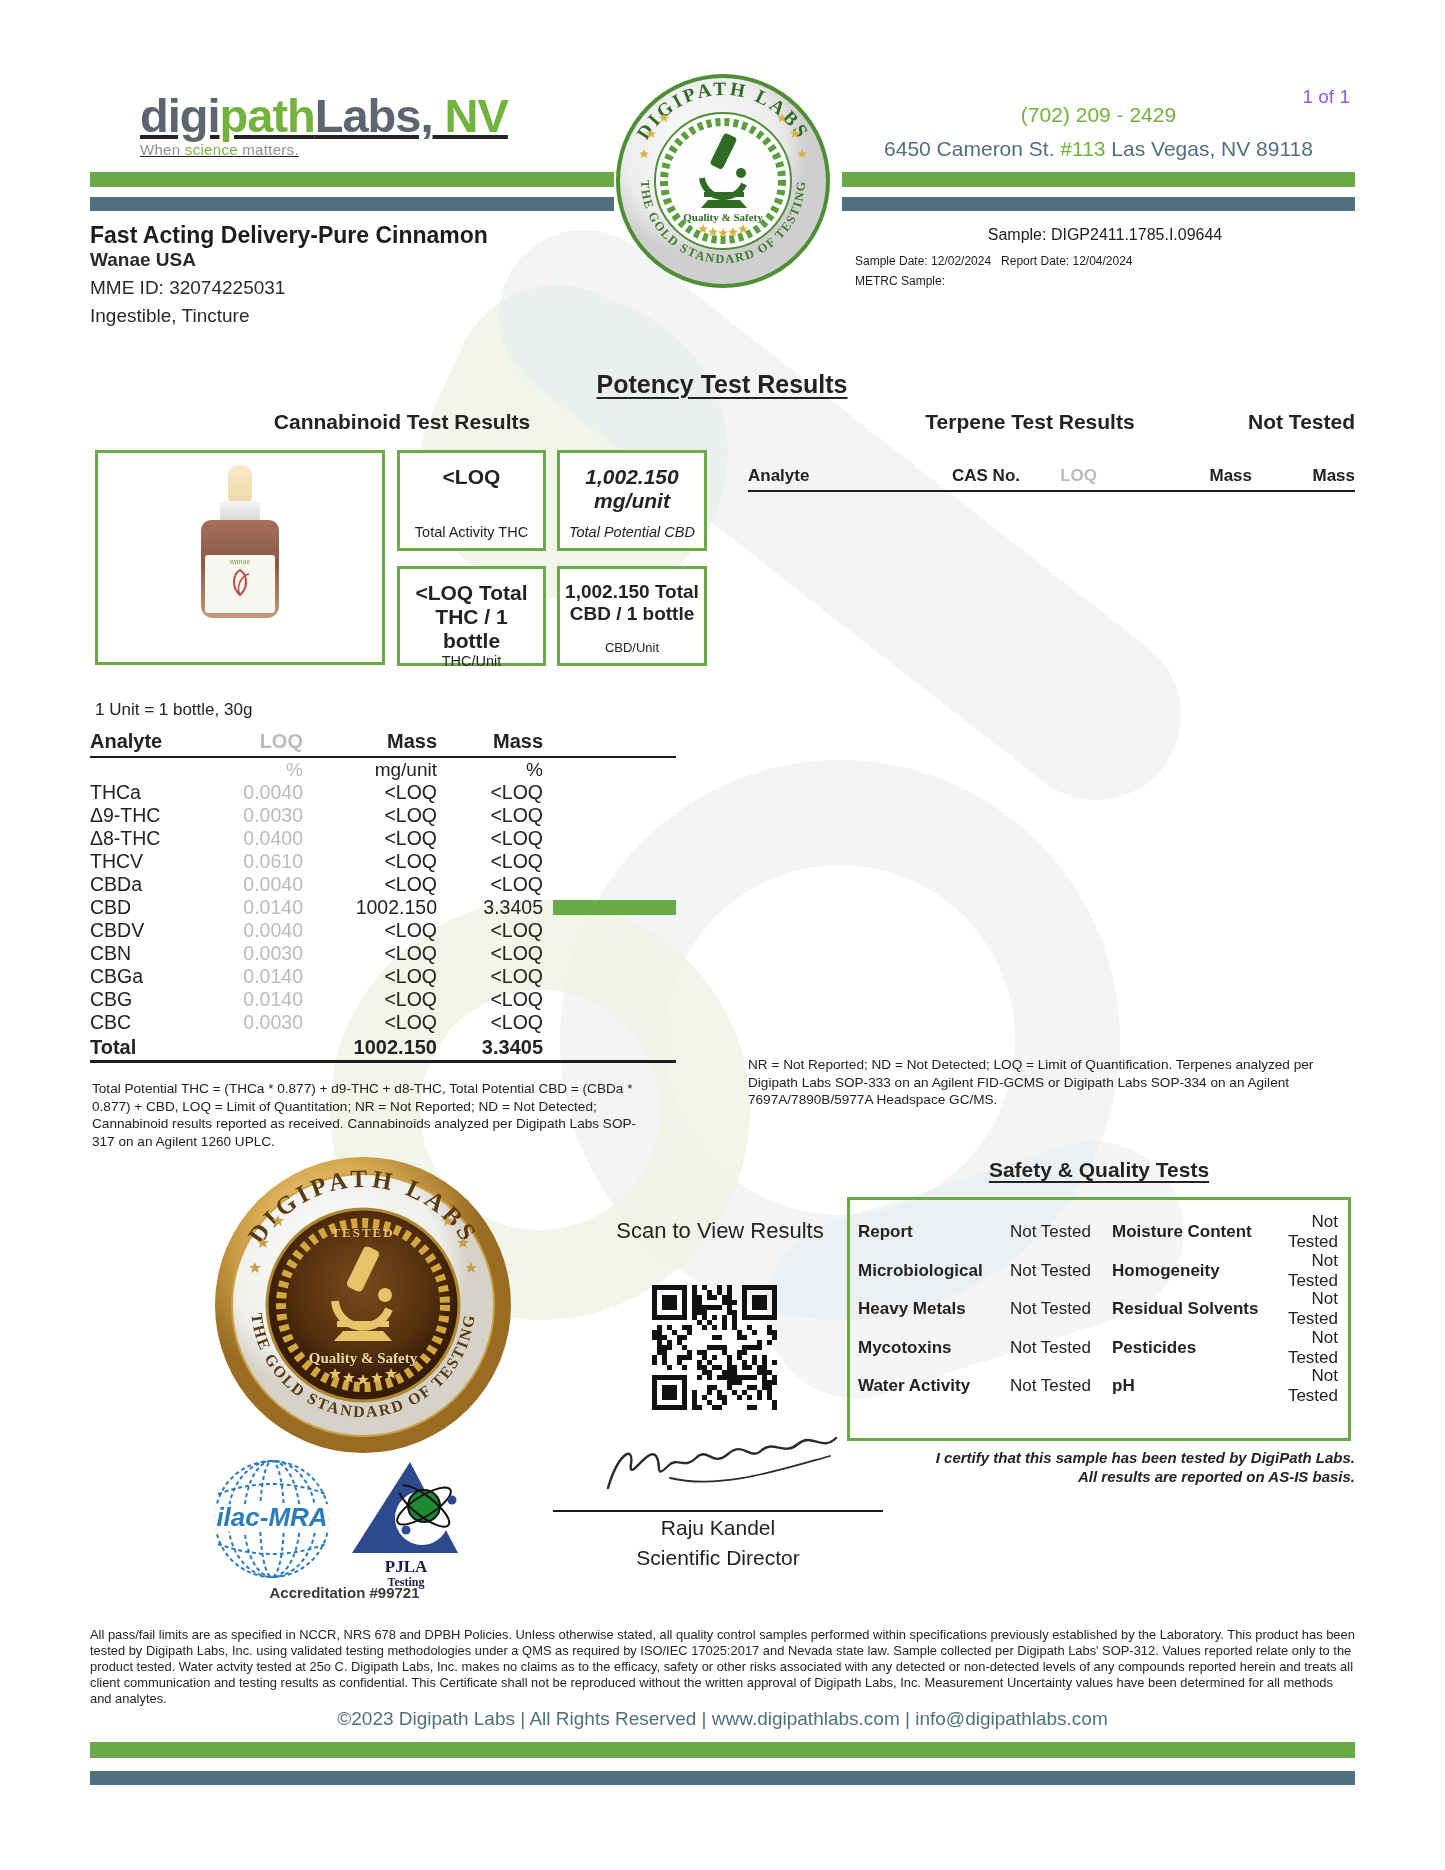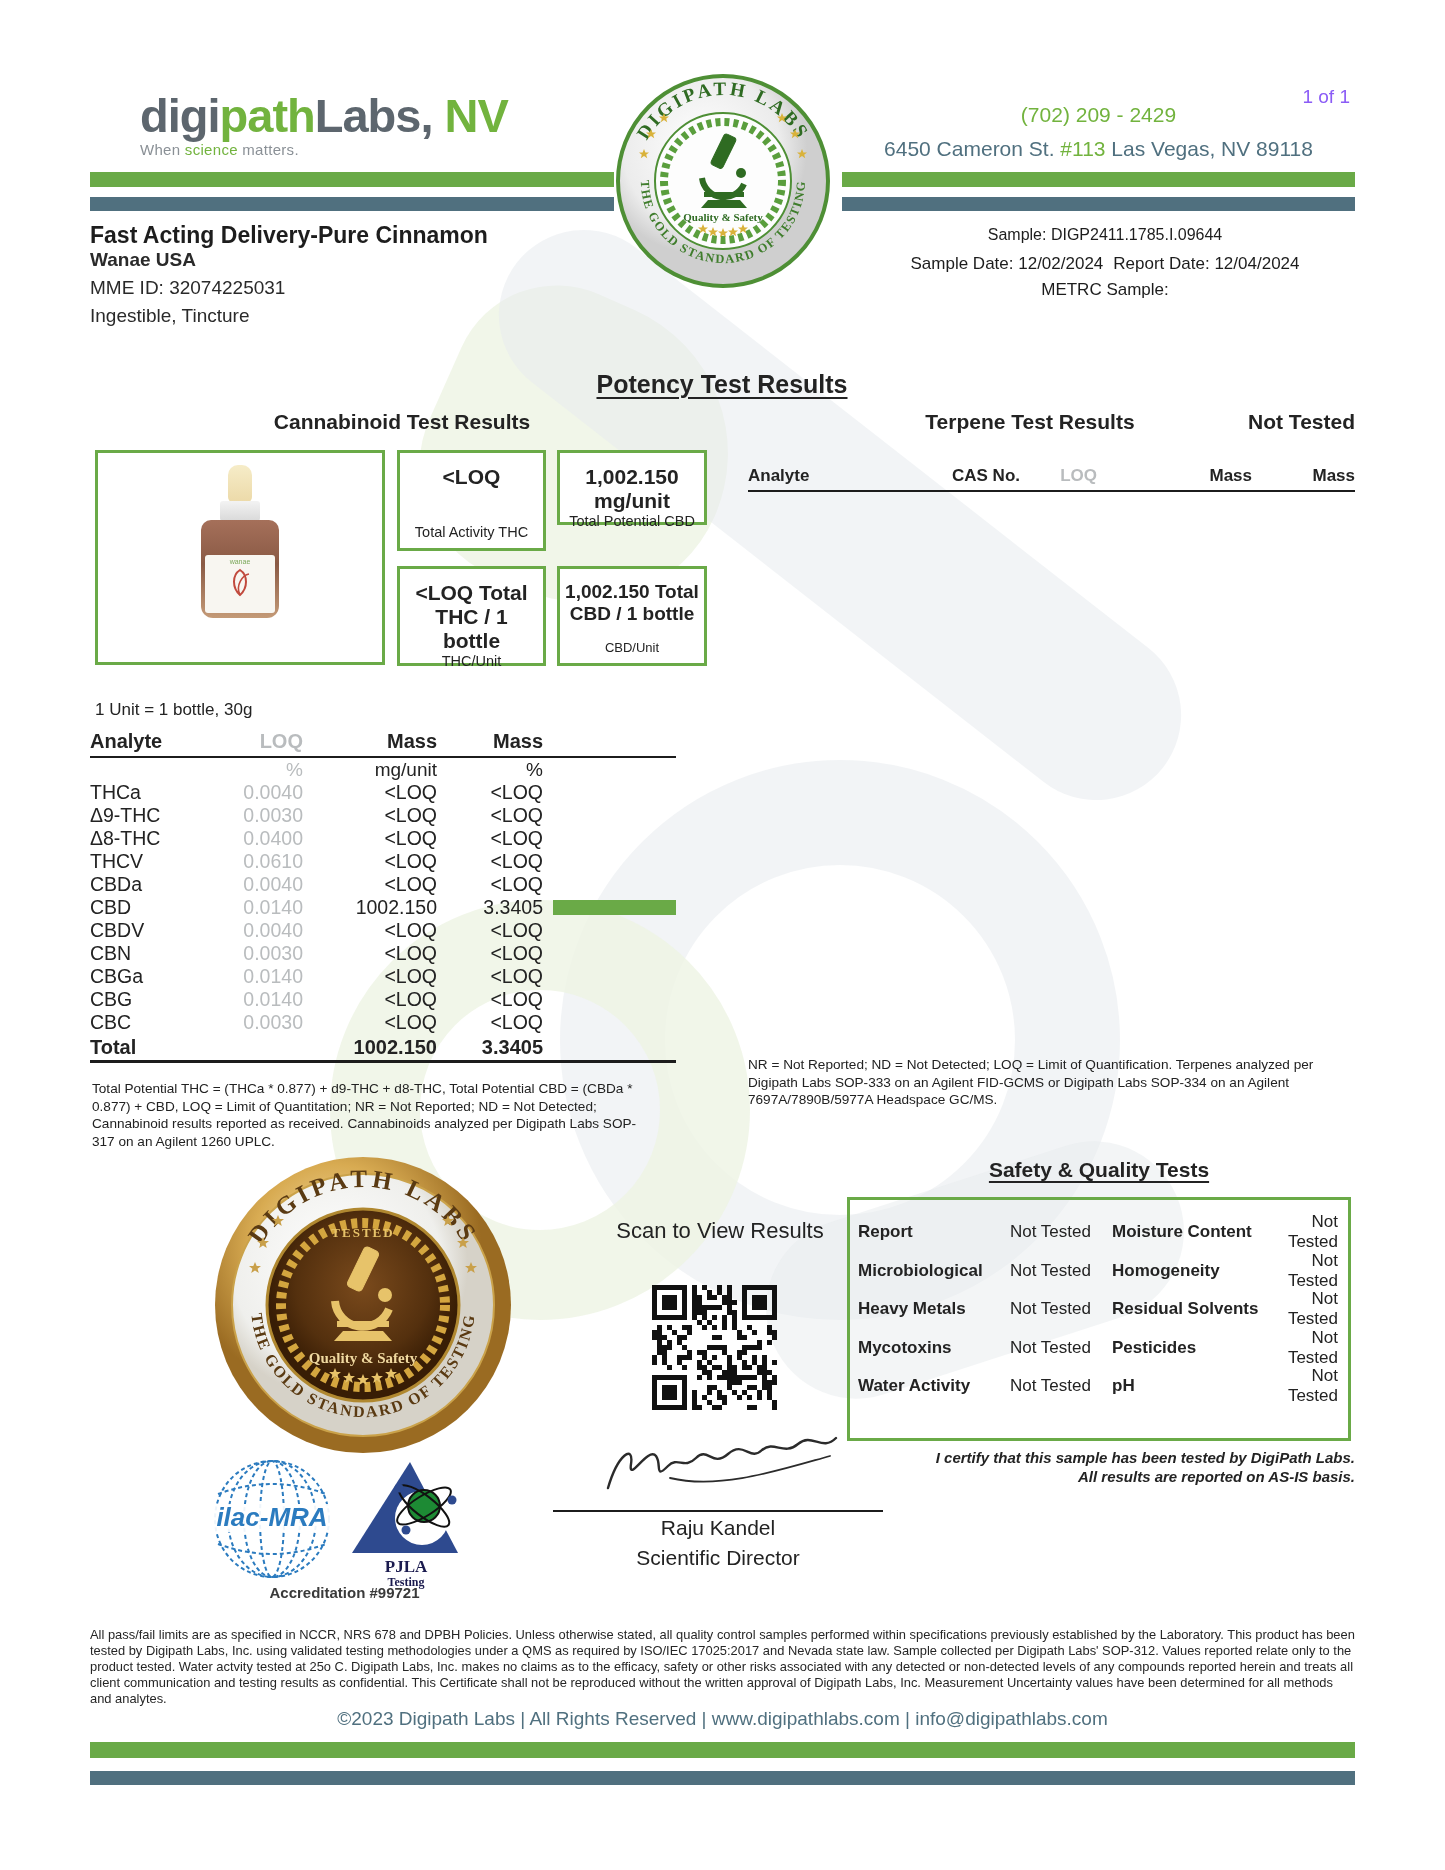--- a/index.html
+++ b/index.html
@@ -33,21 +33,21 @@
   .bar{height:15px;background:var(--green);}
   .bar.slate{background:var(--slate);height:14px;}
   .pageno{font-size:19px;color:#8b5cf6;}
   .phone{font-size:21px;color:var(--green-txt);text-align:center;width:100%;}
   .address{font-size:21px;color:var(--slate);text-align:center;width:100%;}
   .address .unit{color:var(--green-txt);}
 
   .prod-name{font-size:23px;font-weight:700;color:#1d1d1d;}
   .prod-line{font-size:19px;color:#2a2a2a;}
   .sample-line1{font-size:16px;text-align:center;color:#1d1d1d;}
-  .sample-line2{font-size:17px;text-align:center;color:#1d1d1d;}
+  .sample-line2{font-size:12px;text-align:left;color:#1d1d1d;}
 
   
   .h-potency{font-size:25px;font-weight:700;text-decoration:underline;text-underline-offset:4px;}
   .h-section{font-size:21px;font-weight:700;}
   .h-safety{font-size:21px;font-weight:700;text-decoration:underline;text-underline-offset:4px;}
 
   
   .gbox{border:3px solid var(--green);background:#fff;box-sizing:border-box;display:flex;flex-direction:column;justify-content:space-between;align-items:center;text-align:center;}
   .gbox .val{font-size:21px;font-weight:700;padding:12px 4px 0;line-height:1.15;}
   .gbox .lbl{font-size:14.5px;padding:0 2px 8px;}
@@ -99,21 +99,21 @@
 <body>
 
 <div class="page">
 
   <div class="wm wm-leaf1"></div>
   <div class="wm wm-band"></div>
   <div class="wm wm-ring"></div>
   <div class="wm wm-leaf2"></div>
   <div class="wm wm-swoosh"></div>
 
-  <div class="z" style="left:140px;top:92px;">
+  <div class="z" style="left:140px;top:92px;text-decoration:underline;">
     <div class="logo-main"><span class="g1">digi</span><span class="g2">path</span><span class="g1">Labs,</span><span class="g2"> NV</span></div>
     <div class="tagline"><span>When </span><span class="sci">science</span><span> matters.</span></div>
   </div>
 
   <div class="z pageno" style="right:95px;top:86px;">1 of 1</div>
   <div class="z phone" style="left:842px;top:103px;width:513px;">(702) 209 - 2429</div>
   <div class="z address" style="left:842px;top:137px;width:513px;"><span>6450 Cameron St. </span><span class="unit">#113</span><span> Las Vegas, NV 89118</span></div>
 
   <div class="z bar" style="left:90px;top:172px;width:524px;"></div>
   <div class="z bar" style="left:842px;top:172px;width:513px;"></div>
@@ -193,21 +193,21 @@
           </svg>
         </div>
       </div>
     </div>
   </div>
 
   <div class="z gbox" style="left:397px;top:450px;width:149px;height:101px;">
     <div class="val">&lt;LOQ</div>
     <div class="lbl">Total Activity THC</div>
   </div>
-  <div class="z gbox" style="left:557px;top:450px;width:150px;height:75px;">
+  <div class="z gbox" style="left:557px;top:450px;width:150px;height:101px;font-style:italic;">
     <div class="val">1,002.150 mg/unit</div>
     <div class="lbl">Total Potential CBD</div>
   </div>
   <div class="z gbox" style="left:397px;top:566px;width:149px;height:100px;">
     <div class="val">&lt;LOQ Total THC / 1 bottle</div>
     <div class="lbl">THC/Unit</div>
   </div>
   <div class="z gbox" style="left:557px;top:566px;width:150px;height:100px;">
     <div class="val" style="font-size:19px;">1,002.150 Total CBD / 1 bottle</div>
     <div class="lbl" style="font-size:13px;">CBD/Unit</div>

